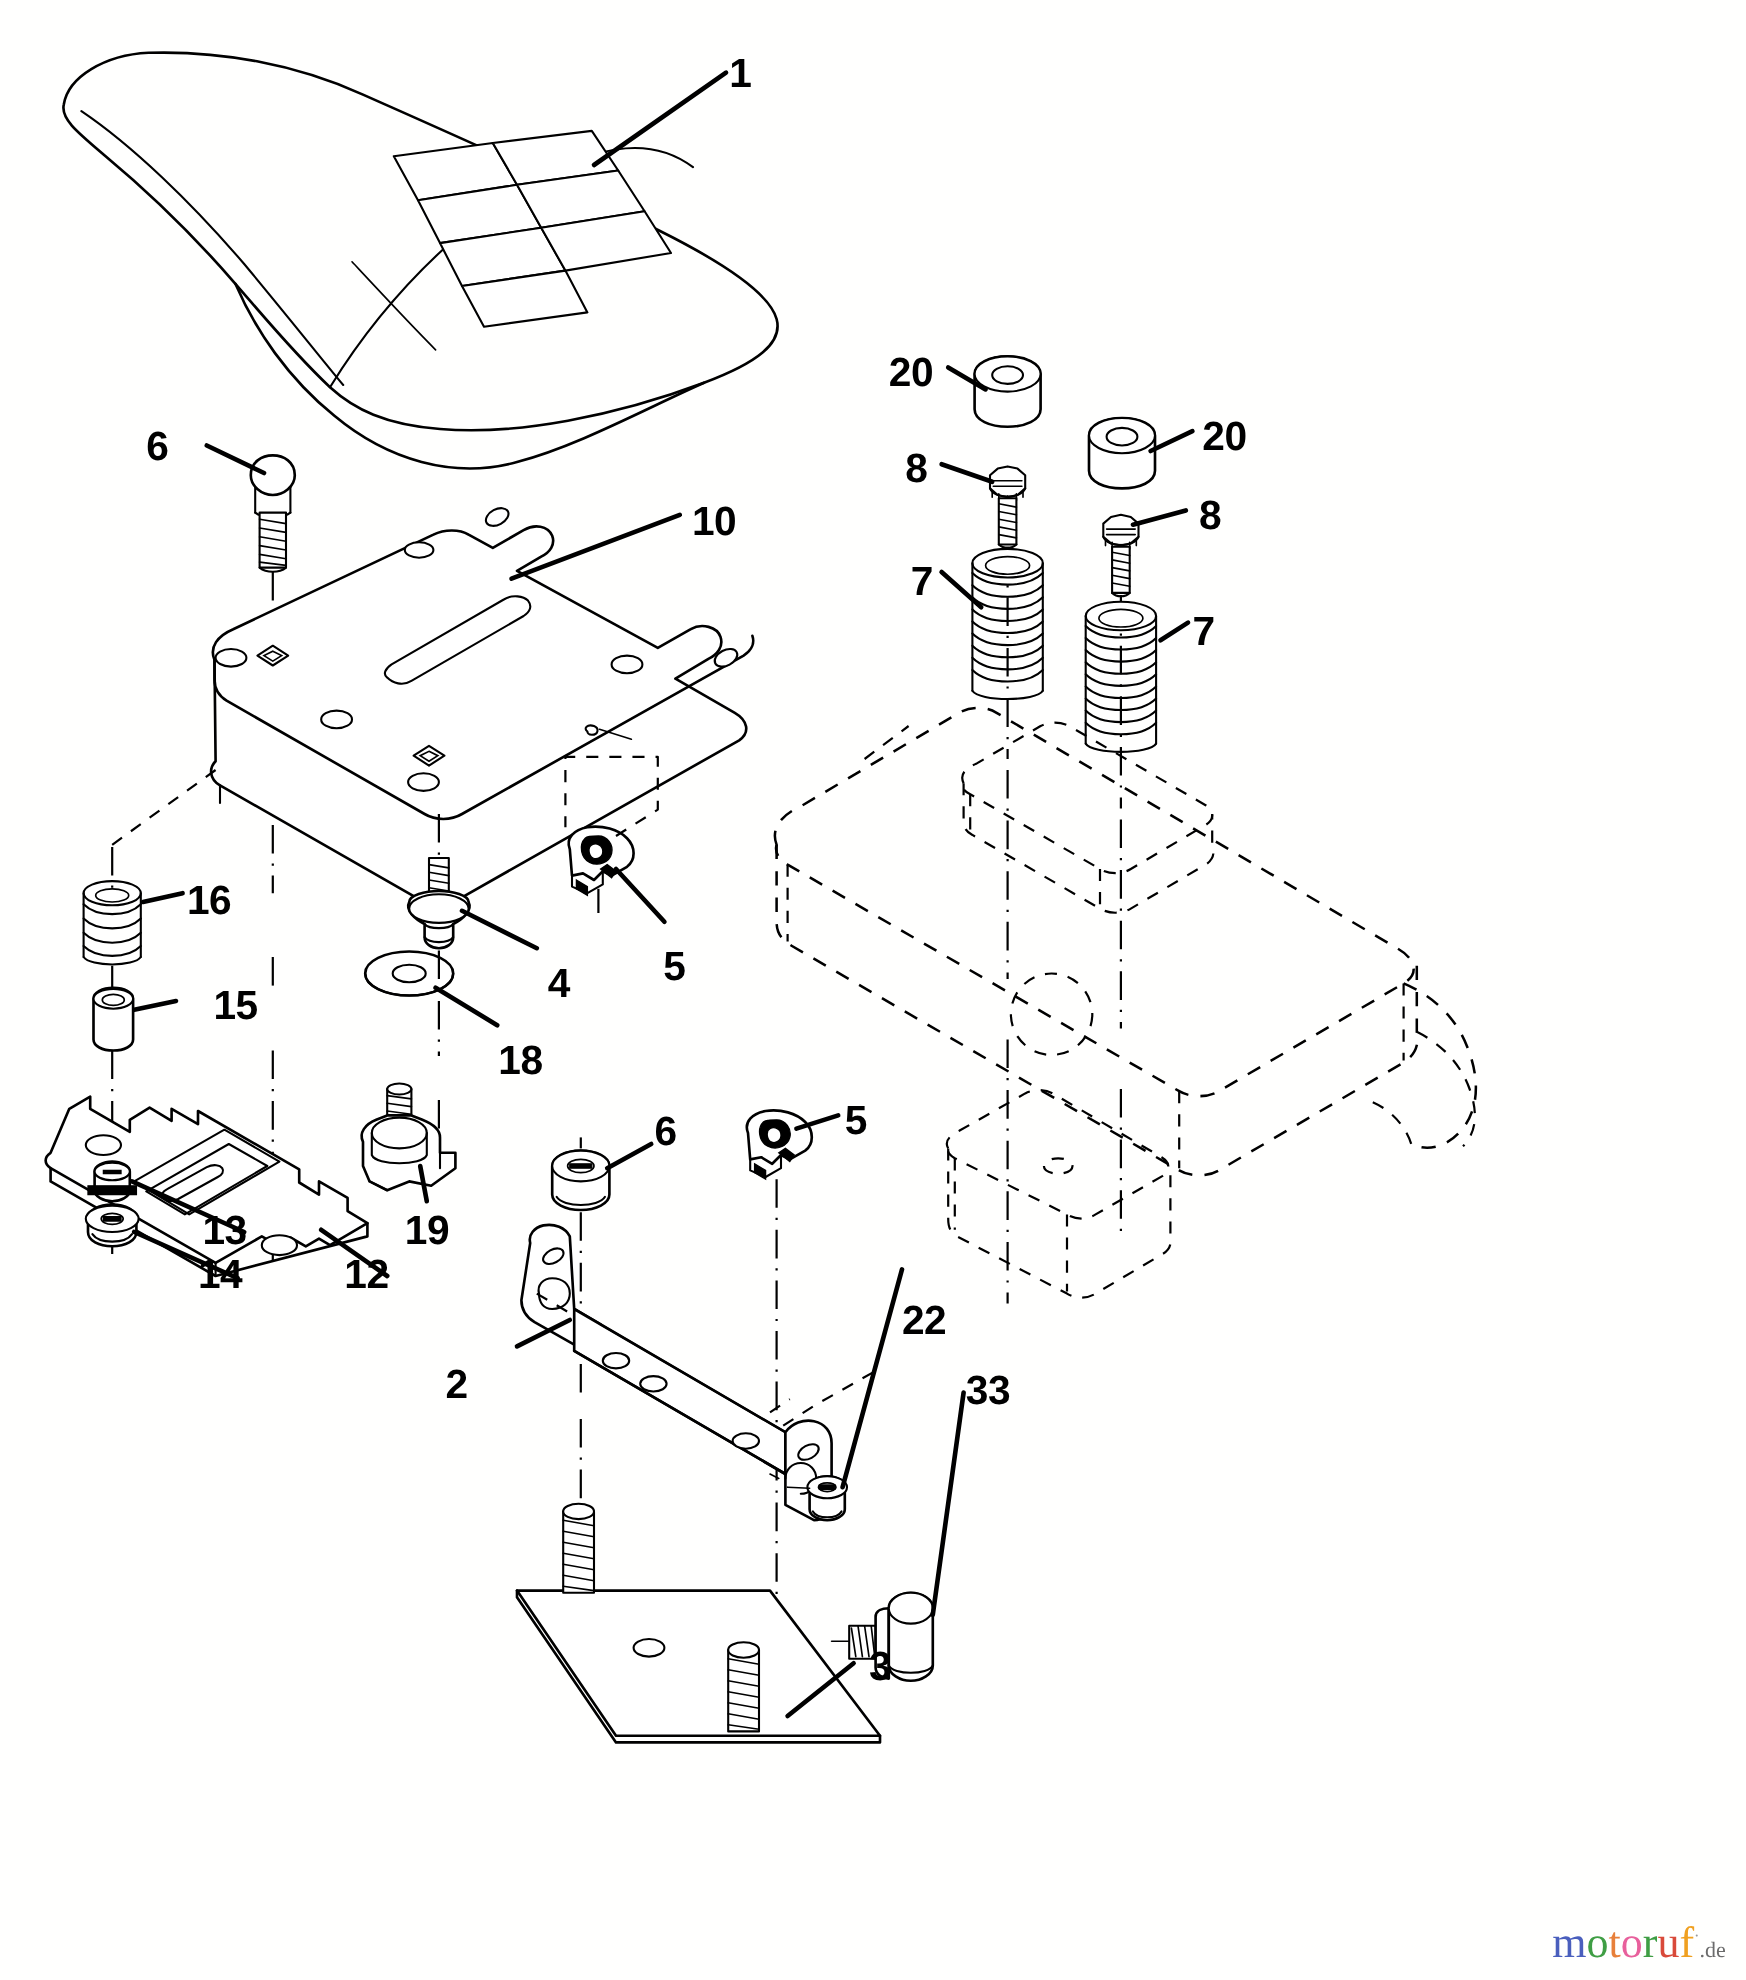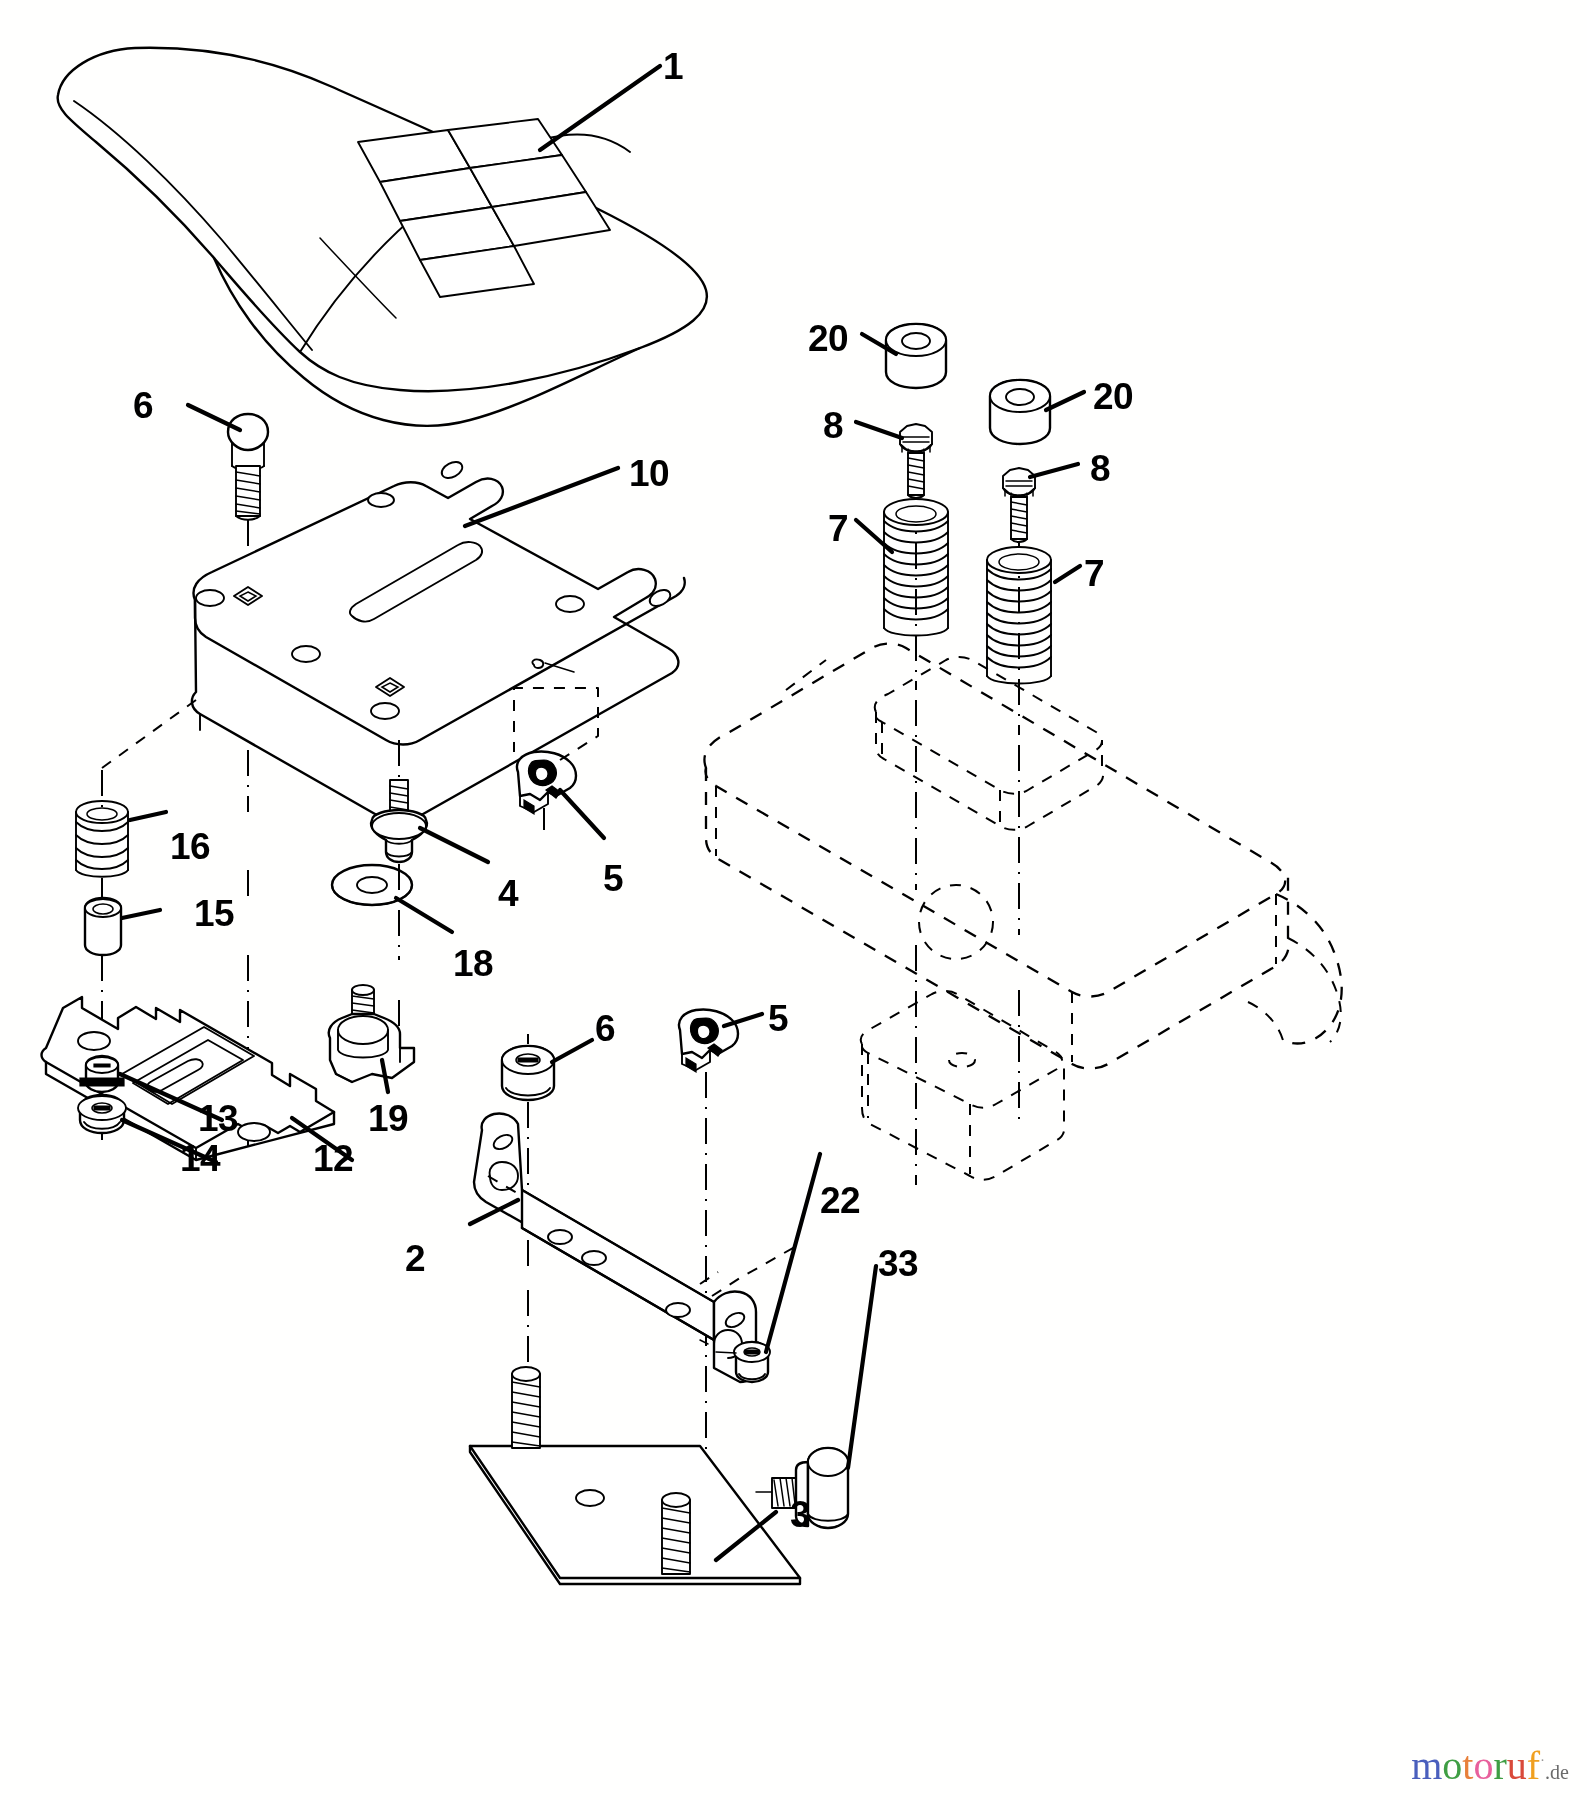--- a/index.html
+++ b/index.html
@@ -565,27 +565,27 @@
 
   <div class="callout" style="left:663px; top:48px;">1</div>
   <div class="callout" style="left:133px; top:387px;">6</div>
   <div class="callout" style="left:629px; top:455px;">10</div>
   <div class="callout" style="left:808px; top:320px;">20</div>
   <div class="callout" style="left:1093px;top:378px;">20</div>
   <div class="callout" style="left:823px; top:407px;">8</div>
   <div class="callout" style="left:1090px;top:450px;">8</div>
   <div class="callout" style="left:828px; top:510px;">7</div>
   <div class="callout" style="left:1084px;top:555px;">7</div>
-  <div class="callout" style="left:170px; top:828px;">16</div>
+  <div class="callout" style="left:170px; top:800px;">16</div>
   <div class="callout" style="left:170px; top:895px;margin-left:24px;">15</div>
   <div class="callout" style="left:498px; top:875px;">4</div>
   <div class="callout" style="left:603px; top:860px;">5</div>
   <div class="callout" style="left:453px; top:945px;">18</div>
   <div class="callout" style="left:368px; top:1100px;">19</div>
-  <div class="callout" style="left:184px; top:1100px;margin-left:14px;">13</div>
+  <div class="callout" style="left:184px; top:1100px;">13</div>
   <div class="callout" style="left:180px; top:1140px;">14</div>
   <div class="callout" style="left:313px; top:1140px;">12</div>
   <div class="callout" style="left:595px; top:1010px;">6</div>
   <div class="callout" style="left:768px; top:1000px;">5</div>
   <div class="callout" style="left:820px; top:1182px;">22</div>
   <div class="callout" style="left:405px; top:1240px;">2</div>
   <div class="callout" style="left:878px; top:1245px;">33</div>
   <div class="callout" style="left:790px; top:1496px;">3</div>
 
   <div id="watermark">

